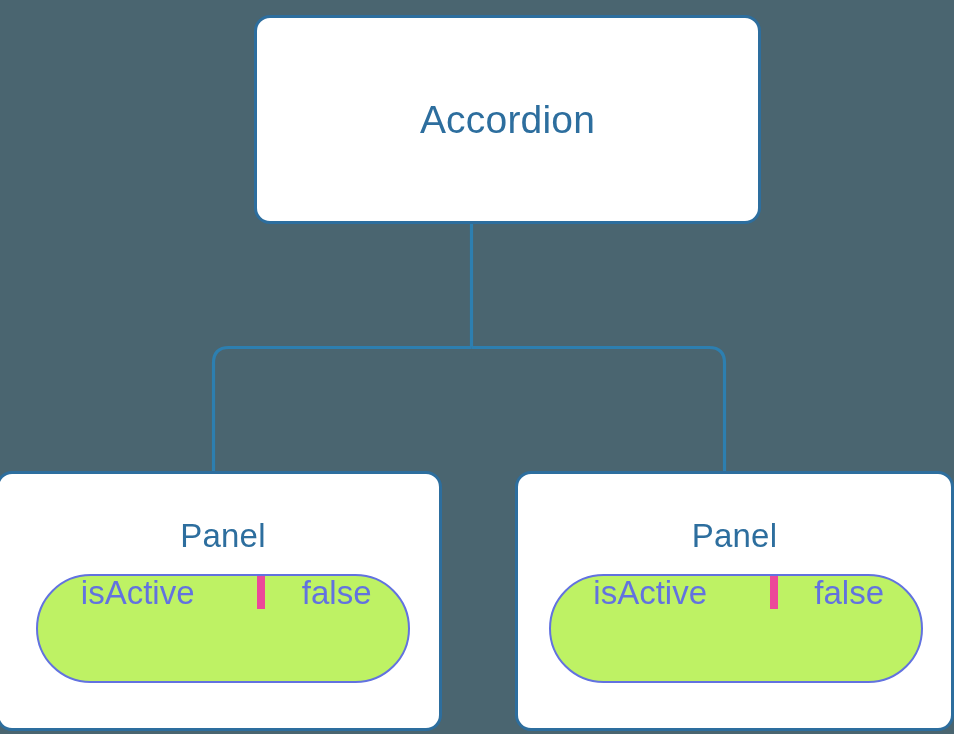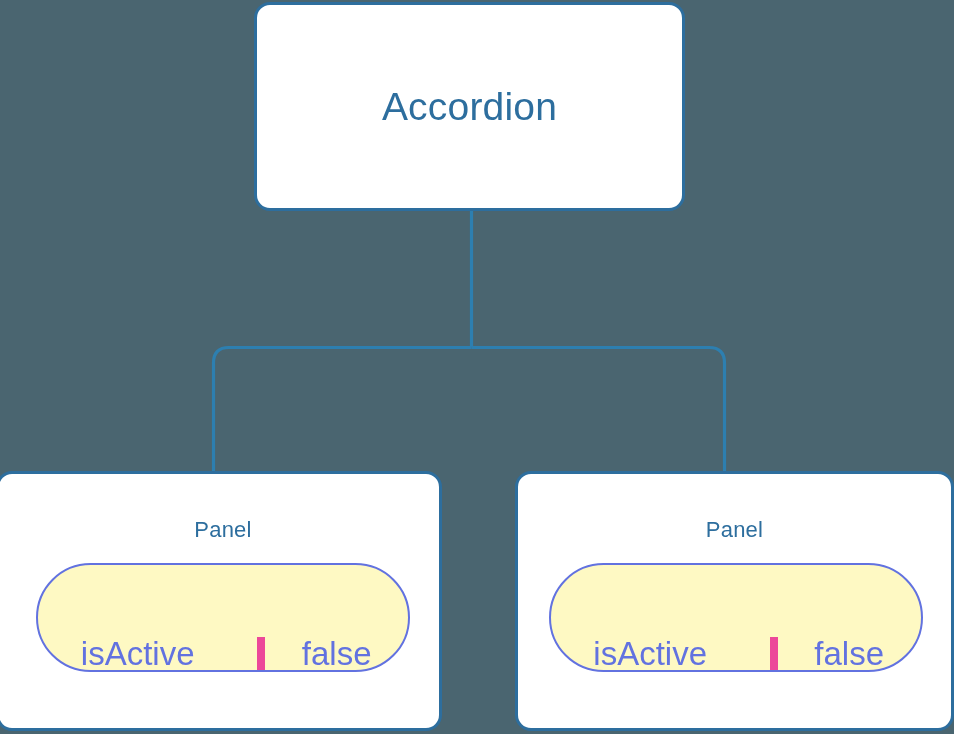--- a/index.html
+++ b/index.html
@@ -44,54 +44,54 @@
     color: #2d6e9e;
     font-size: 38px;
     font-weight: 400;
     line-height: 1;
     letter-spacing: 0.2px;
     white-space: nowrap;
   }
 
   #node-root {
     left: 254px;
-    top: 2px;
-    width: 431px;
+    top: 15px;
+    width: 507px;
     height: 209px;
     justify-content: center;
   }
   #node-root .node-title { font-size: 39px; }
 
   #node-panel-left {
     left: -4px;
     top: 471px;
     width: 446px;
     height: 260px;
     padding-top: 45px;
   }
   #node-panel-right {
     left: 515px;
     top: 471px;
     width: 439px;
     height: 260px;
     padding-top: 45px;
   }
   #node-panel-left .node-title,
-  #node-panel-right .node-title { font-size: 22px; }
+  #node-panel-right .node-title { font-size: 33px; }
   #node-panel-left  > .node-title { margin-left: 8px; }
 
   
   .pill {
     margin-top: 22px;
     height: 105px;
     display: flex;
-    align-items: flex-end;
+    align-items: flex-start;
     border: 2px solid #6272e0;
     border-radius: 56px;
-    background: #fef9c3;
+    background: #bef264;
     overflow: hidden;
     gap: 20px;
   }
   .pill-key, .pill-val {
     display: flex;
     align-items: center;
     justify-content: center;
     color: #6272e0;
     font-size: 33px;
     line-height: 1;

